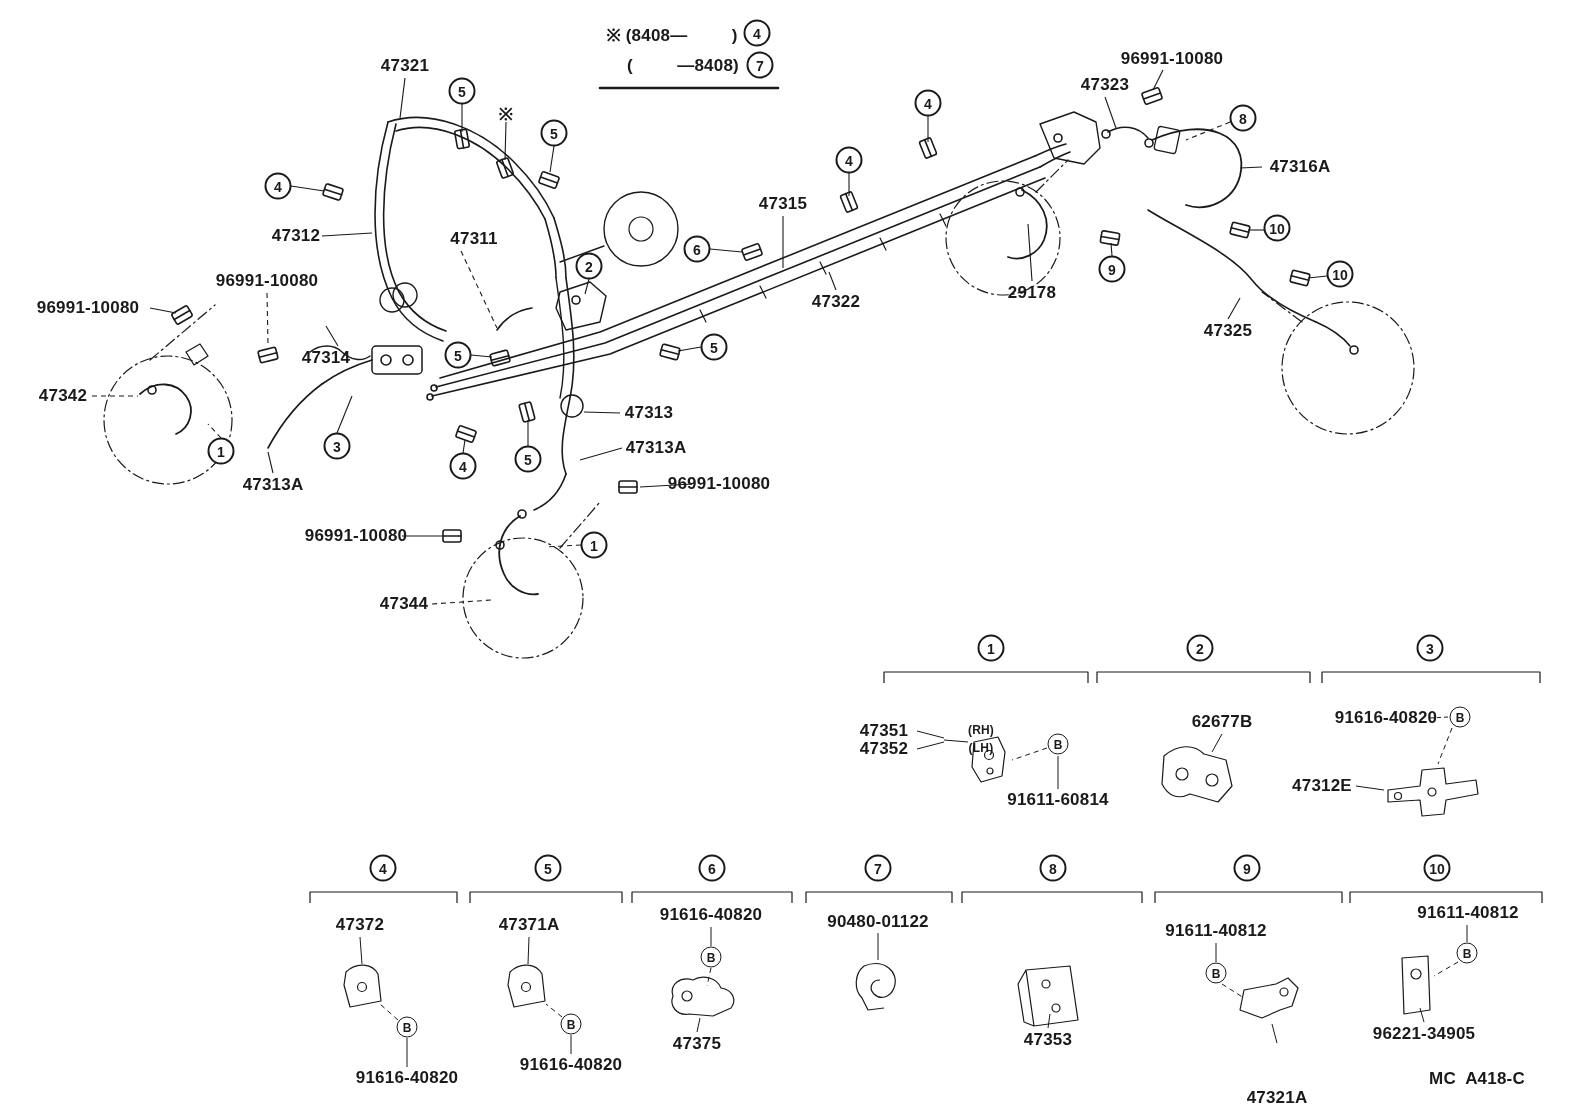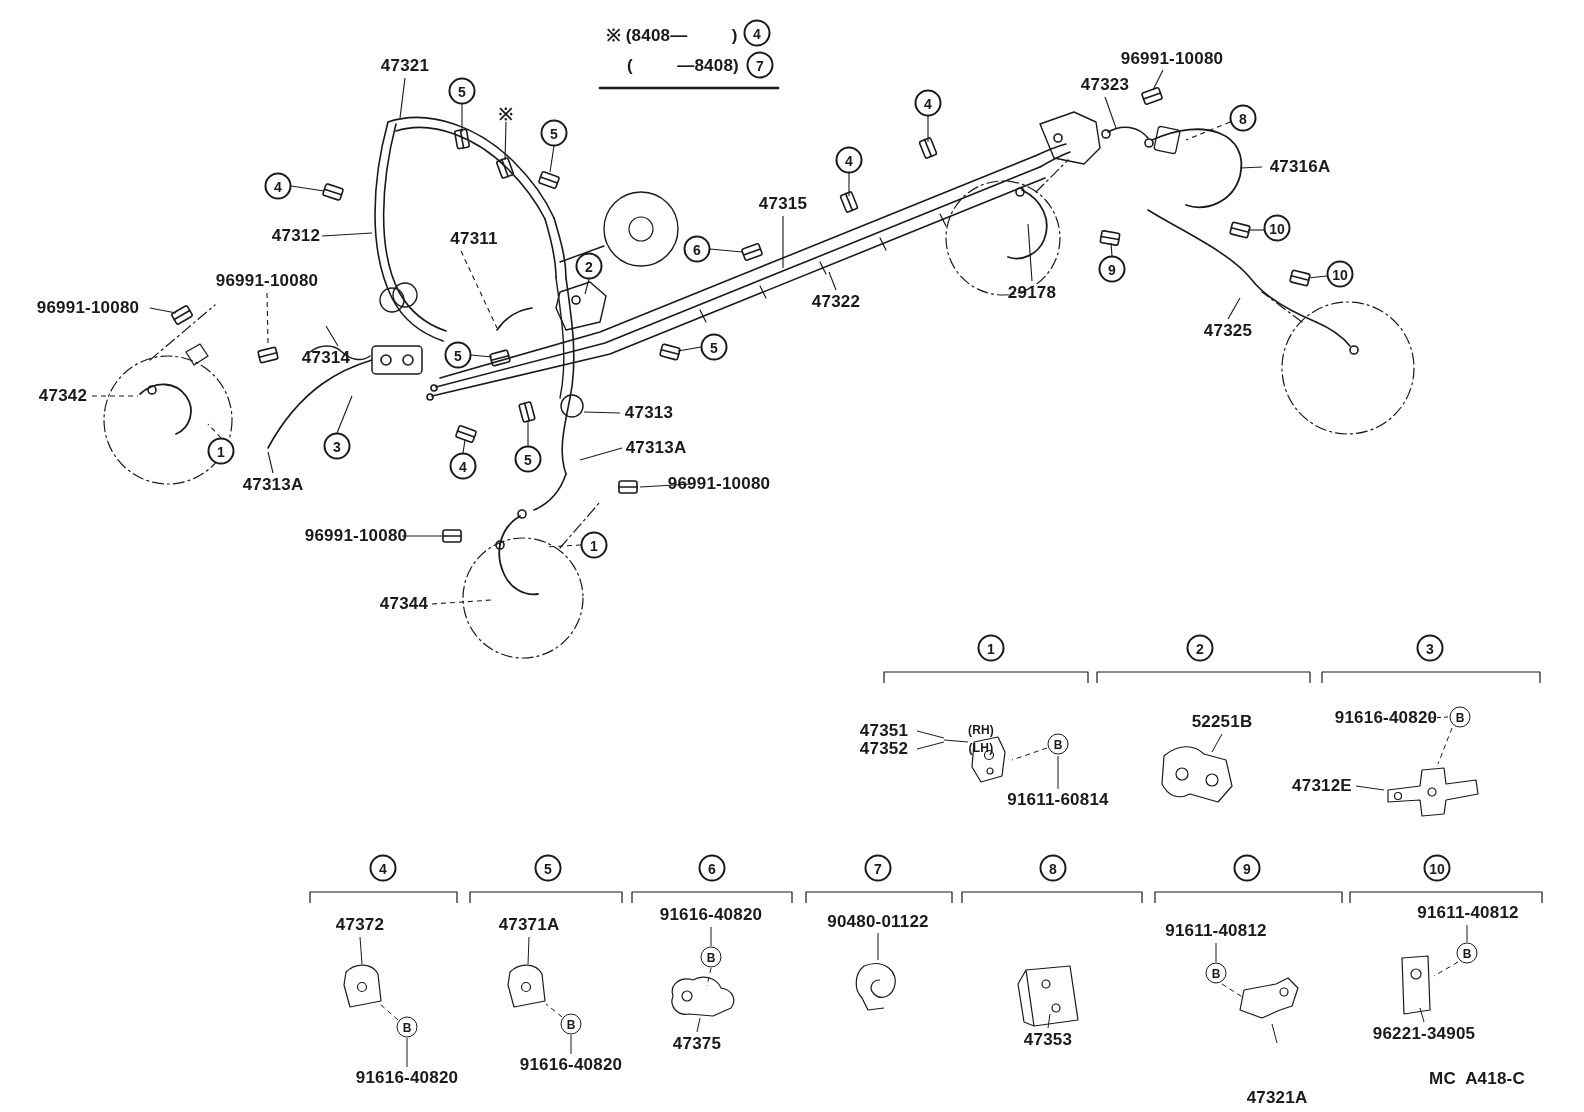--- a/index.html
+++ b/index.html
@@ -288,21 +288,21 @@
     <div class="lbl" style="left: 1105px; top: 85px;">47323</div>
     <div class="lbl" style="left: 1172px; top: 59px;">96991-10080</div>
     <div class="lbl" style="left: 1300px; top: 167px;">47316A</div>
     <div class="lbl" style="left: 1032px; top: 293px;">29178</div>
     <div class="lbl" style="left: 1228px; top: 331px;">47325</div>
     <div class="lbl" style="left: 884px; top: 731px;">47351</div>
     <div class="lbl small" style="left: 933px; top: 730px;">(RH)</div>
     <div class="lbl" style="left: 884px; top: 749px;">47352</div>
     <div class="lbl small" style="left: 933px; top: 748px;">(LH)</div>
     <div class="lbl" style="left: 1058px; top: 800px;">91611-60814</div>
-    <div class="lbl" style="left: 1222px; top: 722px;">52251B</div>
+    <div class="lbl" style="left: 1222px; top: 722px;">62677B</div>
     <div class="lbl" style="left: 1386px; top: 718px;">91616-40820</div>
     <div class="lbl" style="left: 1322px; top: 786px;">47312E</div>
     <div class="lbl" style="left: 360px; top: 925px;">47372</div>
     <div class="lbl" style="left: 407px; top: 1078px;">91616-40820</div>
     <div class="lbl" style="left: 529px; top: 925px;">47371A</div>
     <div class="lbl" style="left: 571px; top: 1065px;">91616-40820</div>
     <div class="lbl" style="left: 711px; top: 915px;">91616-40820</div>
     <div class="lbl" style="left: 697px; top: 1044px;">47375</div>
     <div class="lbl" style="left: 878px; top: 922px;">90480-01122</div>
     <div class="lbl" style="left: 1048px; top: 1040px;">47353</div>

